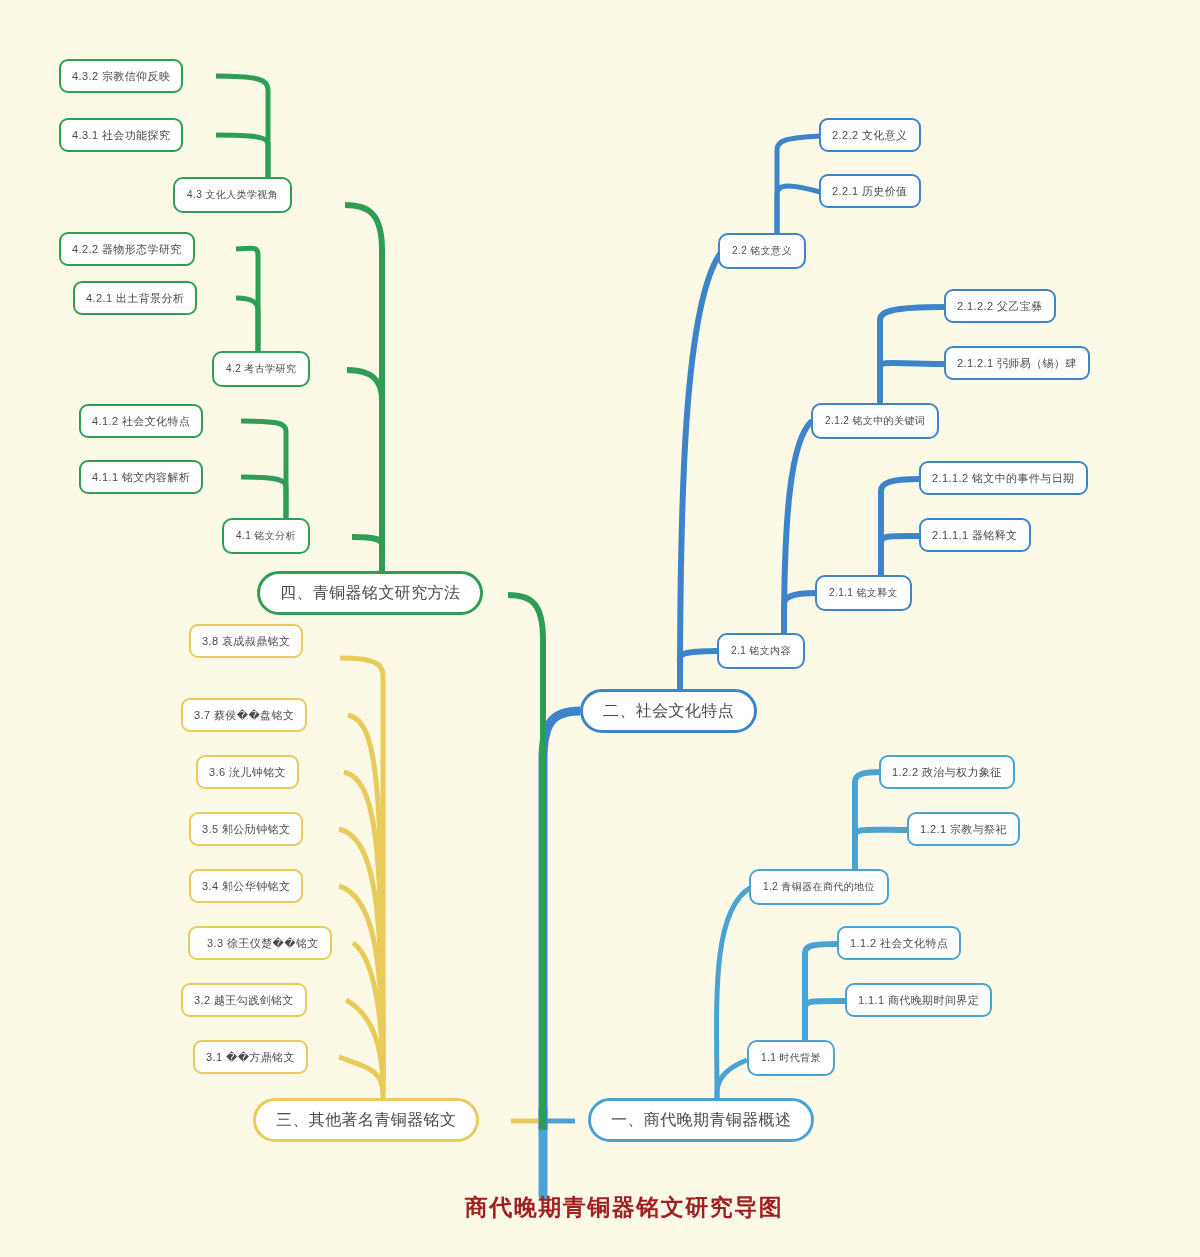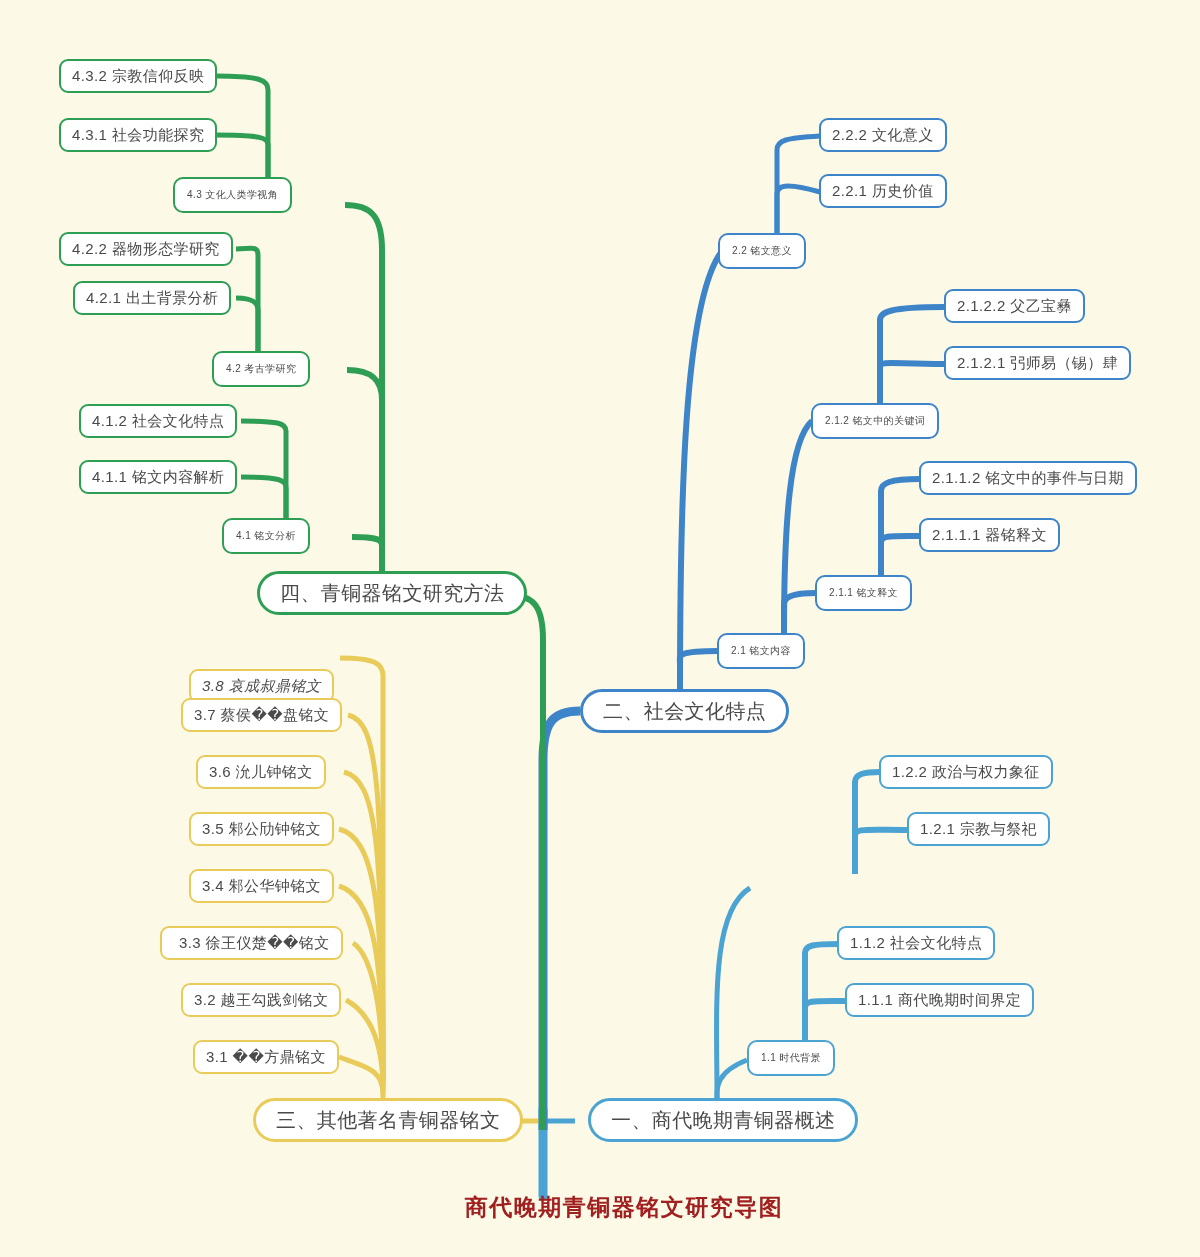--- a/index.html
+++ b/index.html
@@ -32,38 +32,38 @@
     background: #FFFFFF;
     border-style: solid;
     white-space: nowrap;
     letter-spacing: 0.4px;
   }
   
   .lv3 {
     height: 34px;
     border-width: 2px;
     border-radius: 9px;
-    font-size: 15px;
+    font-size: 11px;
     padding: 0 11px;
     color: #4A4A4A;
   }
   .lv2 {
     height: 36px;
     border-width: 2px;
     border-radius: 10px;
     font-size: 10px;
     padding: 0 12px;
     color: #4A4A4A;
   }
   
   .lv1 {
     height: 44px;
     border-width: 3px;
     border-radius: 22px;
-    font-size: 20px;
+    font-size: 16px;
     padding: 0 20px;
     color: #4A4A4A;
   }
   .g-green  { border-color: #2E9E54; }
   .g-yellow { border-color: #E9CB59; }
   .g-blue   { border-color: #3D85C8; }
   .g-cyan   { border-color: #4BA3D3; }
 
   #root-title {
     position: absolute;
@@ -148,26 +148,26 @@
   <div class="node lv3 g-green" style="left: 59px; top: 232px; border-color: rgb(46, 158, 84);">4.2.2 器物形态学研究</div>
   <div class="node lv3 g-green" style="left: 73px; top: 281px; border-color: rgb(46, 158, 84);">4.2.1 出土背景分析</div>
   <div class="node lv2 g-green" style="left: 212px; top: 351px; border-color: rgb(46, 158, 84);">4.2 考古学研究</div>
 
   <div class="node lv3 g-green" style="left: 79px; top: 404px; border-color: rgb(46, 158, 84);">4.1.2 社会文化特点</div>
   <div class="node lv3 g-green" style="left: 79px; top: 460px; border-color: rgb(46, 158, 84);">4.1.1 铭文内容解析</div>
   <div class="node lv2 g-green" style="left: 222px; top: 518px; border-color: rgb(46, 158, 84);">4.1 铭文分析</div>
 
   <div class="node lv1 g-green" style="left: 257px; top: 571px; border-color: rgb(46, 158, 84);">四、青铜器铭文研究方法</div>
 
-  <div class="node lv3 g-yellow" style="left: 189px; top: 669px; border-color: rgb(233, 203, 89); font-style: italic;">3.8 哀成叔鼎铭文</div>
+  <div class="node lv3 g-yellow" style="left: 189px; top: 624px; border-color: rgb(233, 203, 89);">3.8 哀成叔鼎铭文</div>
   <div class="node lv3 g-yellow" style="left: 181px; top: 698px; border-color: rgb(233, 203, 89);">3.7 蔡侯��盘铭文</div>
   <div class="node lv3 g-yellow" style="left: 196px; top: 755px; border-color: rgb(233, 203, 89);">3.6 沇儿钟铭文</div>
   <div class="node lv3 g-yellow" style="left: 189px; top: 812px; border-color: rgb(233, 203, 89);">3.5 邾公劤钟铭文</div>
   <div class="node lv3 g-yellow" style="left: 189px; top: 869px; border-color: rgb(233, 203, 89);">3.4 邾公华钟铭文</div>
-  <div class="node lv3 g-yellow" style="left: 160px; top: 926px; border-color: rgb(233, 203, 89); padding-left: 17px;">3.3 徐王仪楚��铭文</div>
+  <div class="node lv3 g-yellow" style="left: 188px; top: 926px; border-color: rgb(233, 203, 89); padding-left: 17px;">3.3 徐王仪楚��铭文</div>
   <div class="node lv3 g-yellow" style="left: 181px; top: 983px; border-color: rgb(233, 203, 89);">3.2 越王勾践剑铭文</div>
   <div class="node lv3 g-yellow" style="left: 193px; top: 1040px; border-color: rgb(233, 203, 89);">3.1 ��方鼎铭文</div>
 
   <div class="node lv1 g-yellow" style="left: 253px; top: 1098px; border-color: rgb(233, 203, 89);">三、其他著名青铜器铭文</div>
 
   <div class="node lv3 g-blue" style="left: 819px; top: 118px; border-color: rgb(61, 133, 200);">2.2.2 文化意义</div>
   <div class="node lv3 g-blue" style="left: 819px; top: 174px; border-color: rgb(61, 133, 200);">2.2.1 历史价值</div>
   <div class="node lv2 g-blue" style="left: 718px; top: 233px; border-color: rgb(61, 133, 200);">2.2 铭文意义</div>
 
   <div class="node lv3 g-blue" style="left: 944px; top: 289px; border-color: rgb(61, 133, 200);">2.1.2.2 父乙宝彝</div>
@@ -177,20 +177,21 @@
   <div class="node lv3 g-blue" style="left: 919px; top: 461px; border-color: rgb(61, 133, 200);">2.1.1.2 铭文中的事件与日期</div>
   <div class="node lv3 g-blue" style="left: 919px; top: 518px; border-color: rgb(61, 133, 200);">2.1.1.1 器铭释文</div>
   <div class="node lv2 g-blue" style="left: 815px; top: 575px; border-color: rgb(61, 133, 200);">2.1.1 铭文释文</div>
 
   <div class="node lv2 g-blue" style="left: 717px; top: 633px; border-color: rgb(61, 133, 200);">2.1 铭文内容</div>
 
   <div class="node lv1 g-blue" style="left: 580px; top: 689px; border-color: rgb(61, 133, 200);">二、社会文化特点</div>
 
   <div class="node lv3 g-cyan" style="left: 879px; top: 755px; border-color: rgb(75, 163, 211);">1.2.2 政治与权力象征</div>
   <div class="node lv3 g-cyan" style="left: 907px; top: 812px; border-color: rgb(75, 163, 211);">1.2.1 宗教与祭祀</div>
+  <div class="node lv2 g-cyan" style="left: 749px; top: 869px; border-color: rgb(75, 163, 211);">1.2 青铜器在商代的地位</div>
 
   <div class="node lv3 g-cyan" style="left: 837px; top: 926px; border-color: rgb(75, 163, 211);">1.1.2 社会文化特点</div>
   <div class="node lv3 g-cyan" style="left: 845px; top: 983px; border-color: rgb(75, 163, 211);">1.1.1 商代晚期时间界定</div>
   <div class="node lv2 g-cyan" style="left: 747px; top: 1040px; border-color: rgb(75, 163, 211);">1.1 时代背景</div>
 
   <div class="node lv1 g-cyan" style="left: 588px; top: 1098px; border-color: rgb(75, 163, 211);">一、商代晚期青铜器概述</div>
 
   <div id="root-title" style="top: 1192px; color: rgb(160, 32, 32); margin-left: 24px;">商代晚期青铜器铭文研究导图</div>
 
 </div>

